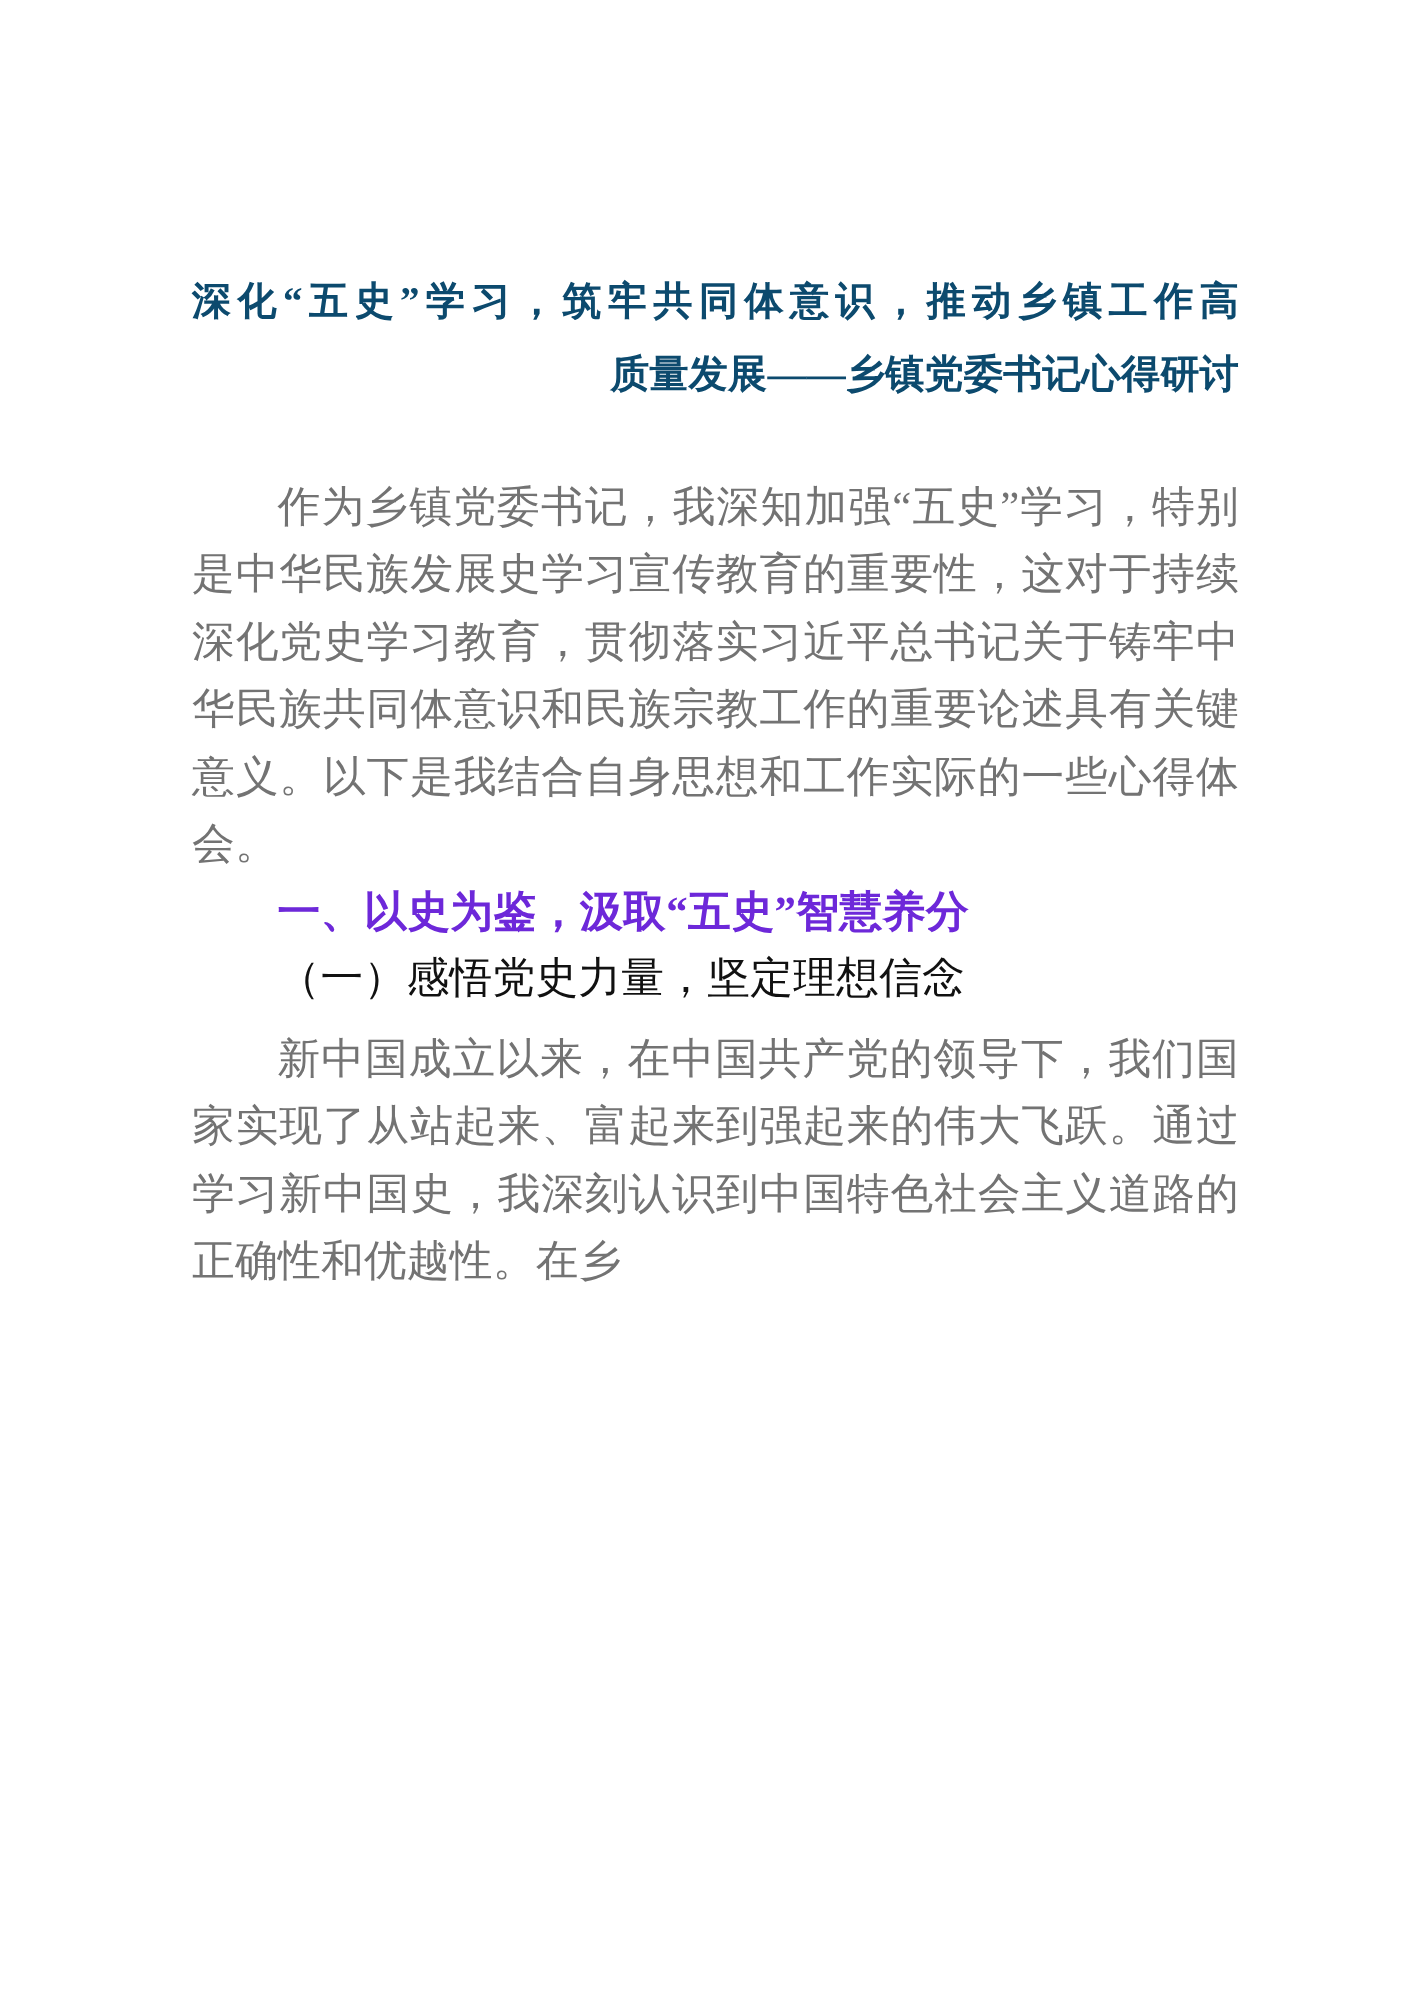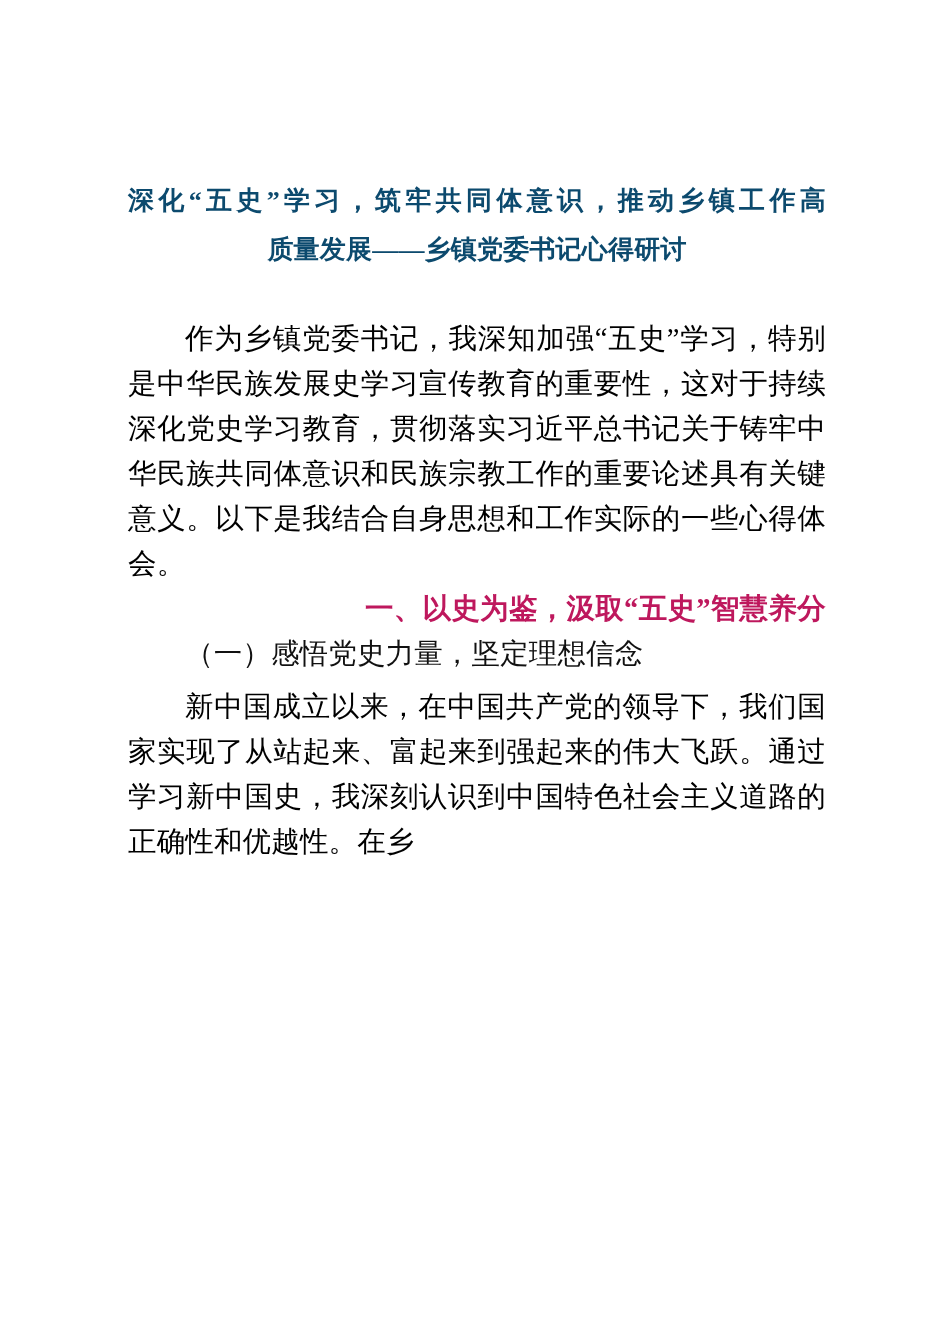--- a/index.html
+++ b/index.html
@@ -38,58 +38,59 @@
     font-size: 26px;
     line-height: 49px;
     text-align: center;
     letter-spacing: 0.2px;
     margin: 0 0 0 0;
     color: #0c4a6e;
   }
   .doc-title .tline {
     display: block;
     white-space: nowrap;
+    text-align: right;
   }
   .doc-title .tline.first {
     text-align: justify;
     text-align-last: justify;
   }
 
   
   .para {
     font-family: "Liberation Serif", "DejaVu Serif", serif;
     font-size: 28.5px;
     line-height: 45px;
     text-align: justify;
     text-align-last: left;
     text-indent: 57px;
     margin: 0;
     letter-spacing: 0.15px;
     word-break: break-all;
-    color: #000000;
+    color: #737373;
   }
 
   .spacer-before-body { height: 42px; }
 
   
   .h1-section {
     font-family: "Liberation Serif", "DejaVu Serif", serif;
     font-weight: bold;
     font-size: 28.5px;
     line-height: 45px;
     text-indent: 57px;
     margin: 0;
-    text-align: right;
+    text-align: left;
     letter-spacing: 0.3px;
-    color: #be185d;
+    color: #6d28d9;
   }
 
   
   .h2-section {
-    font-family: Liberation Sans, sans-serif;
+    font-family: Liberation Mono, monospace;
     font-weight: normal;
     font-size: 28.5px;
     line-height: 45px;
     text-indent: 57px;
     margin: 0;
     text-align: left;
     letter-spacing: 0.15px;
     color: #111;
   }
 

